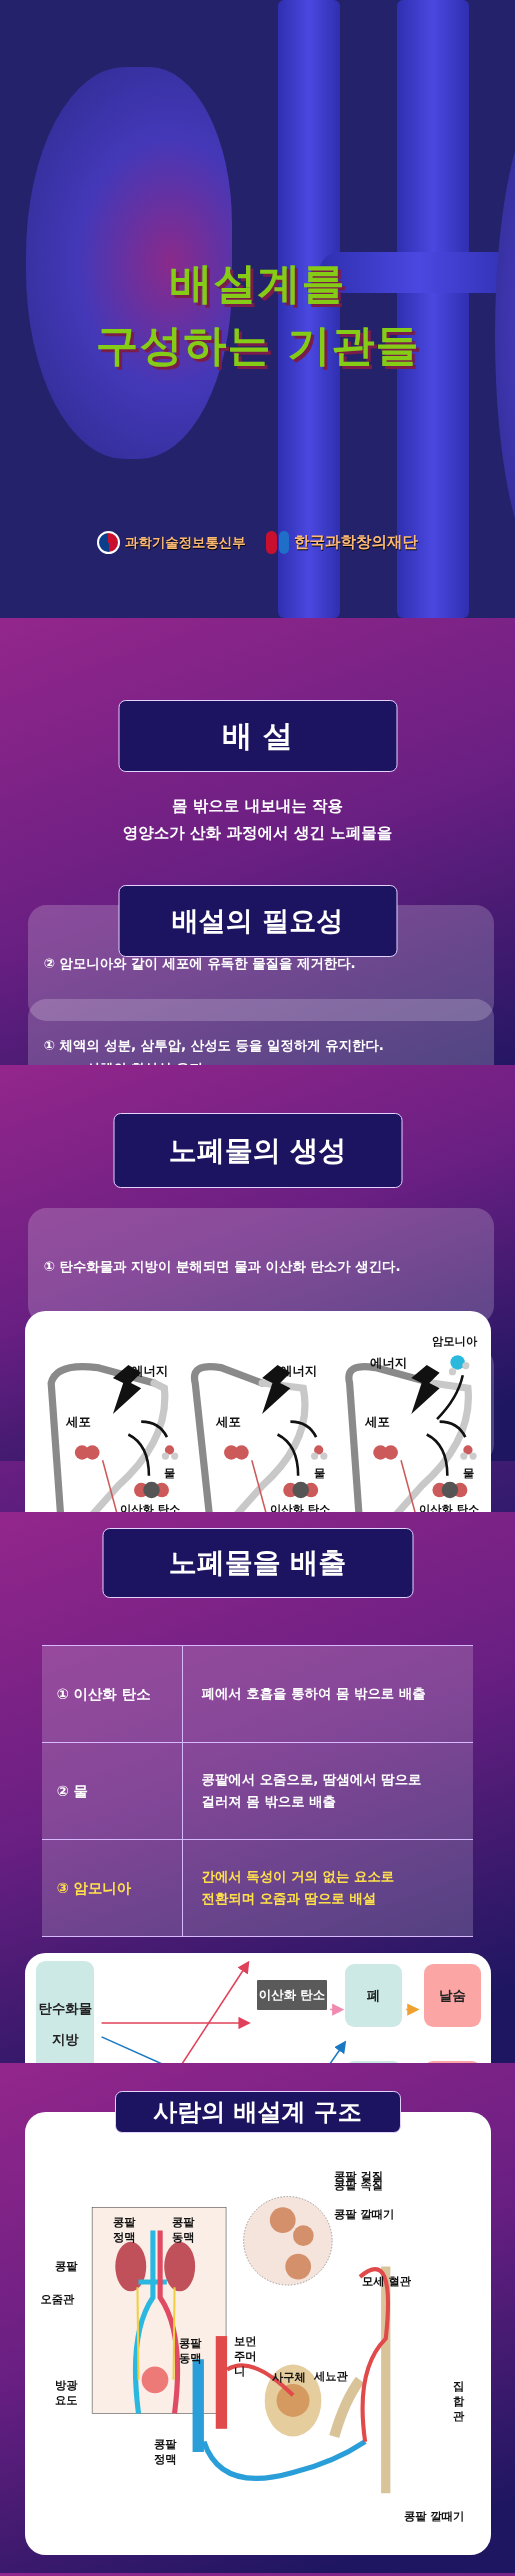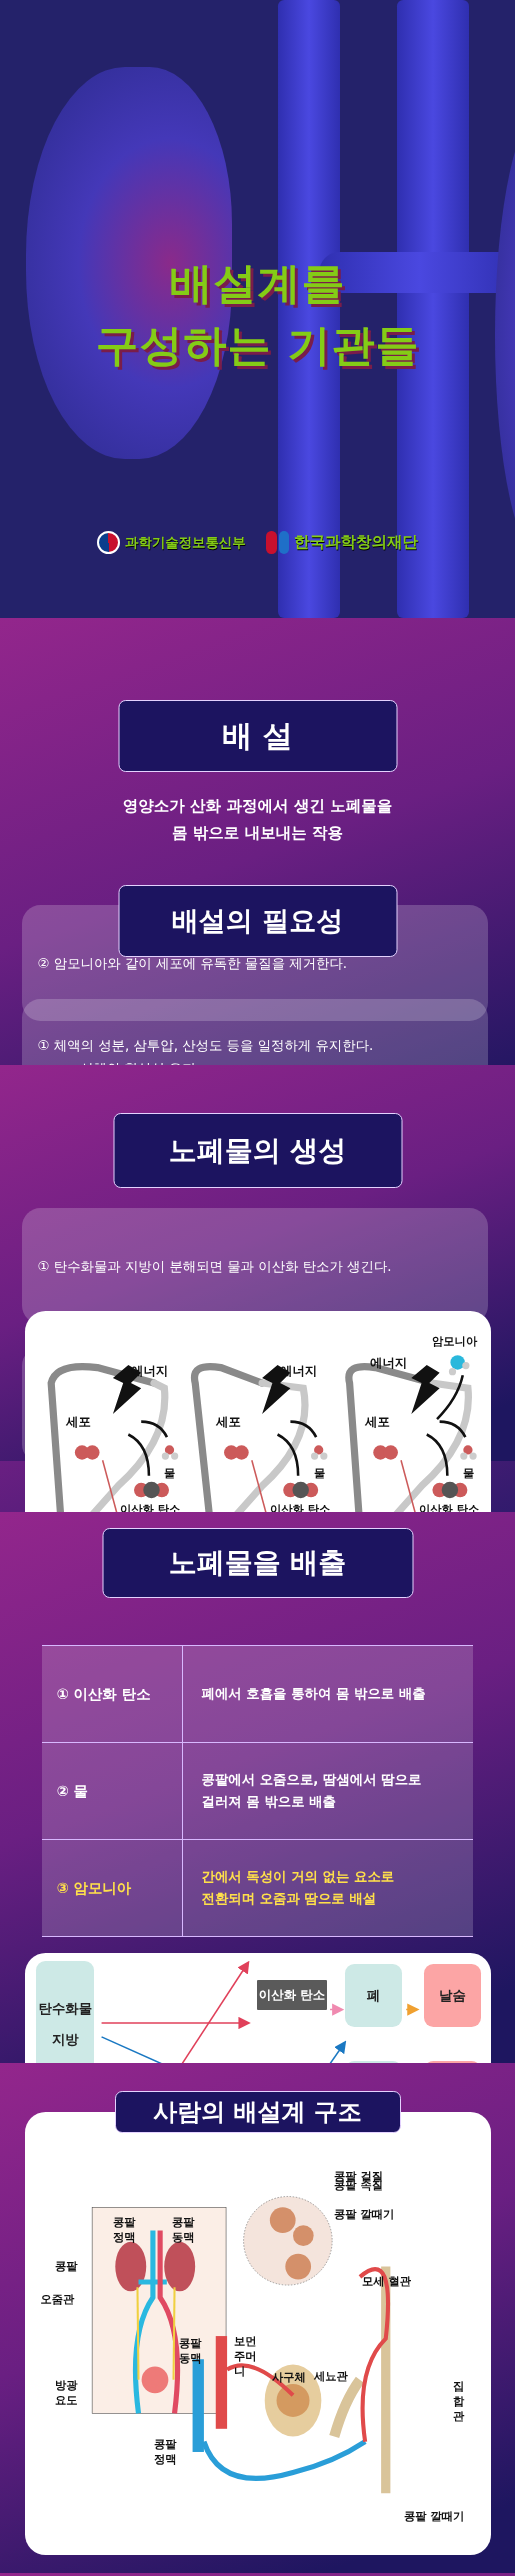--- a/index.html
+++ b/index.html
@@ -7,26 +7,26 @@
 .page{position:relative;width:515px;height:4122px;}
 .hero{position:absolute;left:0;top:0;width:515px;height:618px;background:#24226a;overflow:hidden;}
 .hero .organ{position:absolute;border-radius:50%;background:radial-gradient(ellipse at 70% 50%,#8a2a8a 0%,#4438b8 45%,#2a2a8a 100%);}
 .hero .vessel{position:absolute;background:linear-gradient(90deg,#2f2fb0,#4a48e0 50%,#2f2fb0);border-radius:6.2px;}
 .hero-title{position:absolute;left:0;top:252px;width:515px;text-align:center;font-size:43px;font-weight:bold;color:#84cc16;line-height:62px;text-shadow:3.1px 3.1px 0 #7a1d4a;letter-spacing:1px;}
 .logos{position:absolute;left:0;width:515px;display:flex;justify-content:center;gap:20.6px;align-items:center;}
 .logo{display:flex;align-items:center;gap:5.2px;}
 .logo-mark1{width:23px;height:23px;border-radius:50%;background:conic-gradient(#c8102e 0 50%,#0c3e8c 50% 100%);border:2.1px solid #fff;}
 .logo-mark2{display:flex;gap:2.1px;}
 .logo-mark2 span{display:block;width:10.3px;height:23px;border-radius:5.2px;}
-.logo-text{font-size:13.4px;font-weight:bold;color:#84cc16;text-shadow:0.5px 0.5px 0 #000;}
+.logo-text{font-size:13.4px;font-weight:bold;color:#fdba74;text-shadow:0.5px 0.5px 0 #000;}
 .logo-text.big{font-size:15.5px;}
 .sec{position:absolute;left:0;width:515px;background:linear-gradient(160deg,#93268c 0%,#6a1f82 45%,#1e1660 90%);overflow:hidden;}
 .sec-title{position:absolute;left:50%;transform:translateX(-50%);background:#1c1460;border:1px solid #e4d2ff;border-radius:7.2px;color:#fff;font-weight:bold;font-size:25px;text-align:center;display:flex;align-items:center;justify-content:center;z-index:2;}
 .desc{position:absolute;left:0;width:515px;text-align:center;font-size:15.5px;font-weight:bold;line-height:27px;color:#fff;}
-.pill{position:absolute;left:22px;width:466px;border-radius:18.5px;background:rgba(255,255,255,0.2);font-size:13.4px;font-weight:normal;padding:0 15.5px;display:flex;flex-direction:column;justify-content:center;line-height:23px;}
+.pill{position:absolute;left:28px;width:466px;border-radius:18.5px;background:rgba(255,255,255,0.2);font-size:13.4px;font-weight:bold;padding:0 15.5px;display:flex;flex-direction:column;justify-content:center;line-height:23px;}
 .card{position:absolute;left:25px;width:466px;background:#fff;border-radius:20.6px;color:#222;overflow:hidden;}
 .tbl{position:absolute;left:42px;width:431px;border-top:1px solid #d8b8ff;}
 .tbl .row{display:flex;border-bottom:1px solid #d8b8ff;background:rgba(255,255,255,0.18);}
 .tbl .c1{width:141px;border-right:1px solid #d8b8ff;padding:0 14.4px;display:flex;align-items:center;font-size:14.4px;font-weight:bold;}
 .tbl .c2{flex:1;padding:0 18.5px;display:flex;flex-direction:column;justify-content:center;font-size:13.4px;font-weight:bold;line-height:21.6px;}
 .tbl .hl{color:#ffe04a;}
 .box{position:absolute;border-radius:9.3px;display:flex;align-items:center;justify-content:center;text-align:center;font-size:13.4px;font-weight:bold;color:#222;}
 .mint{background:#cde9e6;}
 .red{background:#cc5a5a;color:#fff;}
 .orange{background:#fca5a5;}
@@ -60,22 +60,22 @@
             <span style="background:#1f6fc8"></span>
           </div>
         <span class="logo-text big">한국과학창의재단</span>
       </div>
     </div>
   </section>
 
   <section class="sec" style="top:618px;height:548px;">
     <div class="sec-title" style="top:82px;width:279px;height:72px;font-size:30px;">배  설</div>
     <div class="desc" style="top:175px;">
+      <div>몸 밖으로 내보내는 작용</div>
       <div>영양소가 산화 과정에서 생긴 노폐물을</div>
-      <div>몸 밖으로 내보내는 작용</div>
     </div>
     <div class="sec-title" style="top:267px;width:279px;height:72px;font-size:27px;">배설의 필요성</div>
     <div class="pill" style="top:381px;height:116px;">
       <div>① 체액의 성분, 삼투압, 산성도 등을 일정하게 유지한다.</div>
       <div style="padding-left:27px;">→ 신체의 항상성 유지</div>
     </div>
   </section>
   <section class="sec" style="top:1064px;height:0;"></section>
   <div class="pill" style="top:905px;height:116px;position:absolute;">
     <div>② 암모니아와 같이 세포에 유독한 물질을 제거한다.</div>

